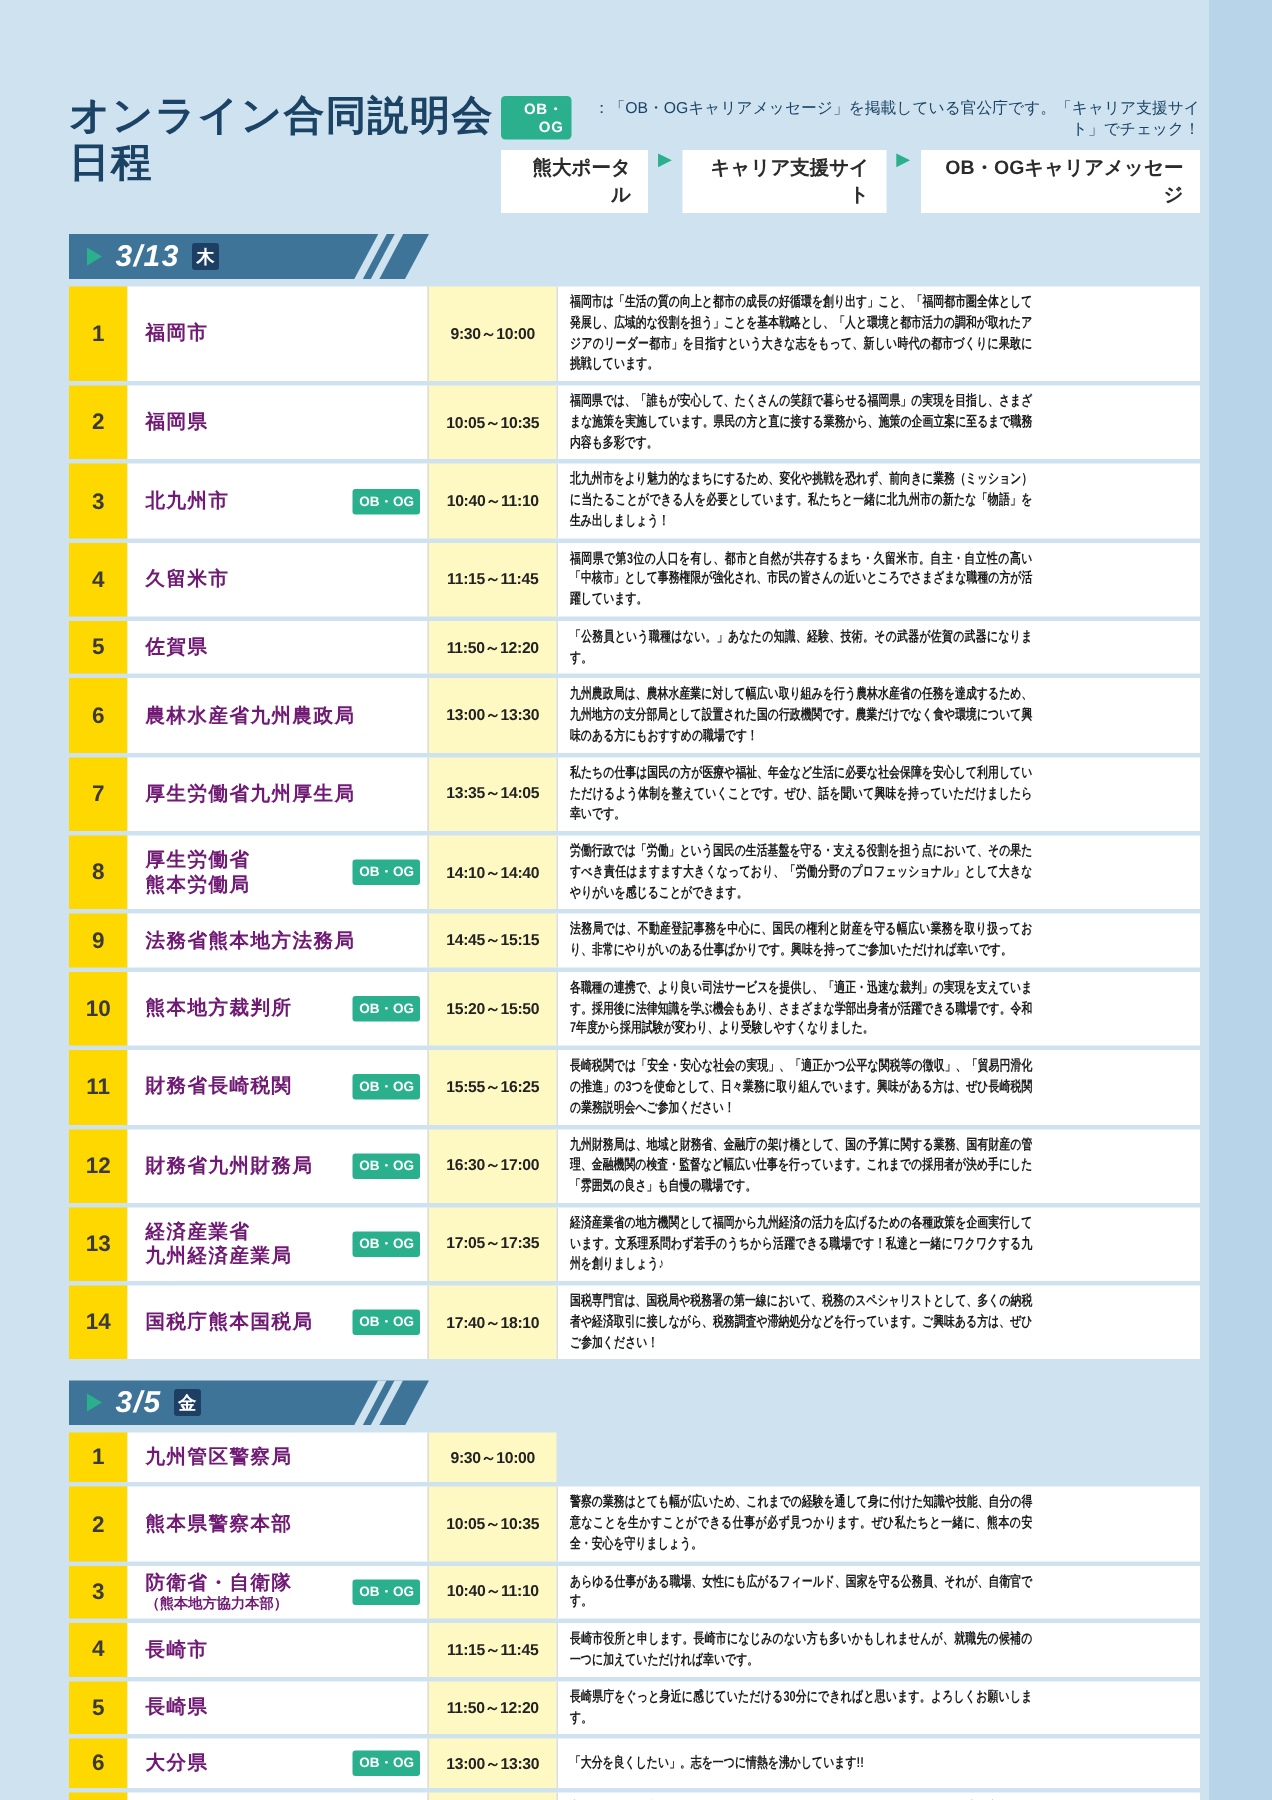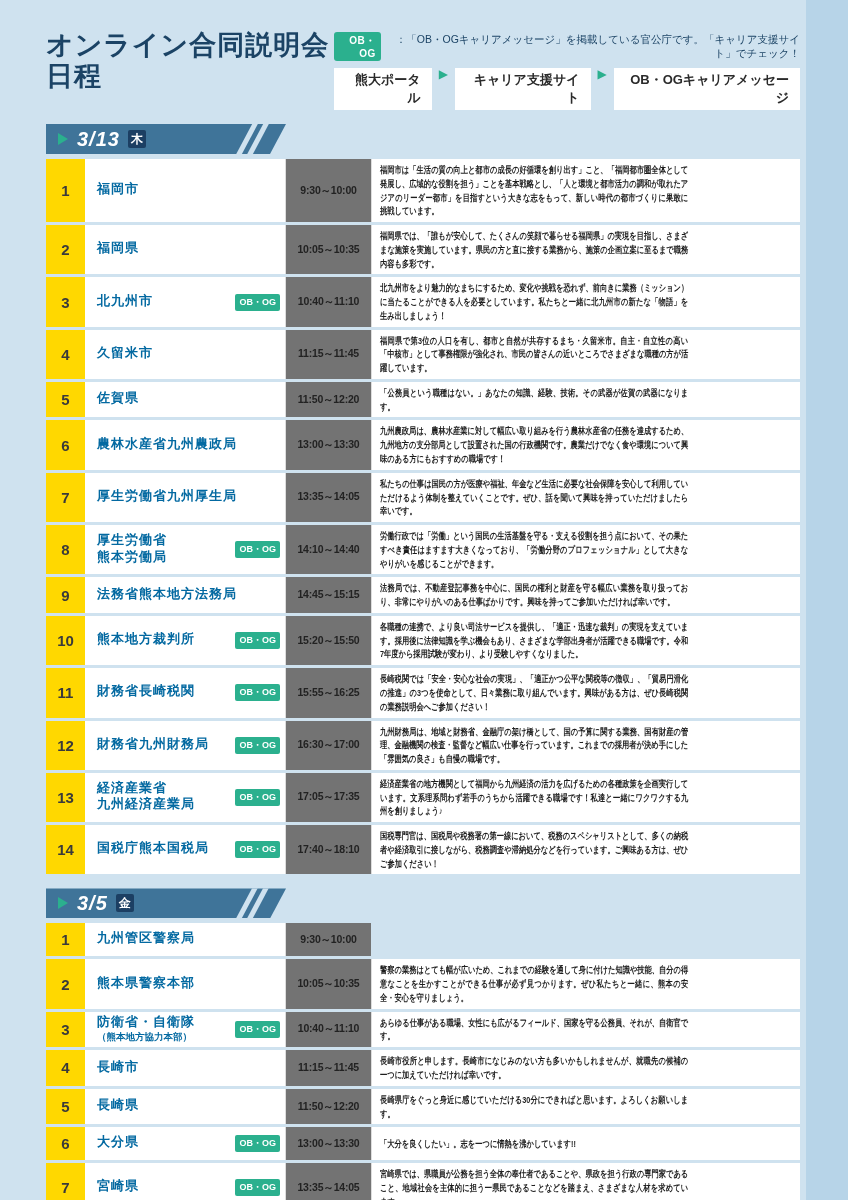--- a/index.html
+++ b/index.html
@@ -7,21 +7,21 @@
   body {
     height:1200px; overflow:hidden; position:relative;
     background:#b7d4e8;
     font-family:"Liberation Sans","DejaVu Sans",sans-serif;
   }
   .page-panel { position:absolute; left:0; top:0; width:806px; height:1200px; background:#cfe2ef; }
   .side-strip { position:absolute; right:0; top:0; width:42px; height:1200px; background:#b7d4e8; }
   .content { position:relative; width:754px; margin-left:46px; padding-top:30px; }
 
   
-  .header { display:flex; align-items:flex-start; }
+  .header { display:flex; align-items:flex-start;margin-top:32px; }
   .title { font-size:27px; font-weight:bold; color:#1b4365; letter-spacing:1px; line-height:1.15; }
   .header-right { margin-left:auto; text-align:right; padding-top:2px; }
   .legend { display:flex; align-items:center; justify-content:flex-end; gap:5px; }
   .legend-badge { background:#2bb08e; color:#fff; font-size:10px; font-weight:bold;
                   padding:2px 5px; border-radius:3px; letter-spacing:0.5px; }
   .legend-text { font-size:10.5px; font-weight:normal; color:#1b4365; }
   .breadcrumb { margin-top:7px; display:flex; justify-content:flex-end; gap:7px; }
   .bc-item { background:#fff; color:#2b2b2b; font-weight:bold; font-size:13px; padding:3px 11px; }
   .bc-arrow { color:#2bb08e; font-size:12px; line-height:1; }
 
@@ -39,25 +39,25 @@
   .date { color:#fff; font-size:20px; font-weight:bold; font-style:italic; letter-spacing:1px; }
   .daybox { background:#1c3f63; color:#fff; width:18px; height:18px; margin-left:8px; border-radius:2px;
             display:flex; align-items:center; justify-content:center; font-size:12px; font-weight:bold; font-style:normal; }
 
   
   .row { display:flex; margin-bottom:3px; min-height:33px; }
   .cell-no { flex:0 0 39px; background:#ffd800; display:flex; align-items:center; justify-content:center;
              font-size:15px; font-weight:bold; color:#3a3a3a; }
   .cell-org { flex:0 0 200px; background:#fff; display:flex; align-items:center;
               padding:2px 5px 2px 12px; }
-  .org-name { font-size:13px; font-weight:bold; color:#0369a1; letter-spacing:1px; line-height:1.3;font-family:Liberation Mono, monospace; }
+  .org-name { font-size:13px; font-weight:bold; color:#701a75; letter-spacing:1px; line-height:1.3; }
   .org-name .org-sub { font-size:9.5px; letter-spacing:0; }
   .badge { margin-left:auto; background:#2bb08e; color:#fff; font-size:9px; font-weight:bold;
            padding:2px 4px; border-radius:2px; white-space:nowrap; flex-shrink:0; }
-  .cell-time { flex:0 0 86px; background:#737373; border-left:1px solid #ddd;
+  .cell-time { flex:0 0 86px; background:#fef9c3; border-left:1px solid #ddd;
                display:flex; align-items:center; justify-content:center;
                font-size:10.5px; font-weight:bold; color:#222; letter-spacing:-0.2px; }
   .cell-desc { flex:1; background:#fff; border-left:1px solid #ddd; display:flex; align-items:center;
                padding:4px 16px 4px 8px; overflow:hidden; }
   .desc-text { font-size:9.5px; font-weight:bold; line-height:1.45; color:#1e1e1e;
                width:131%; transform:scaleX(0.763); transform-origin:0 50%; text-align:justify; }
 </style>
 </head>
 <body>
 

